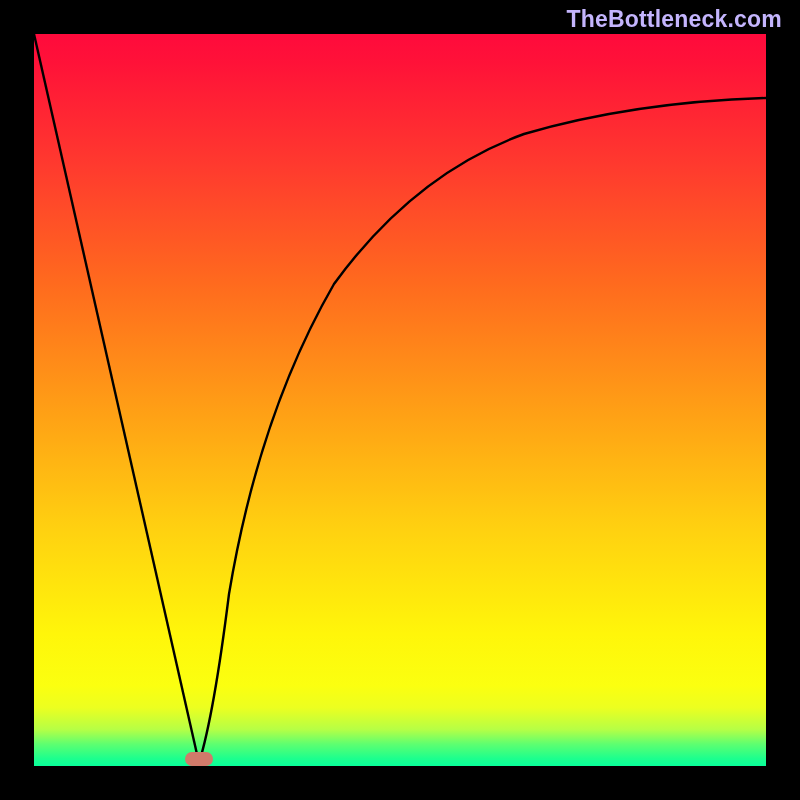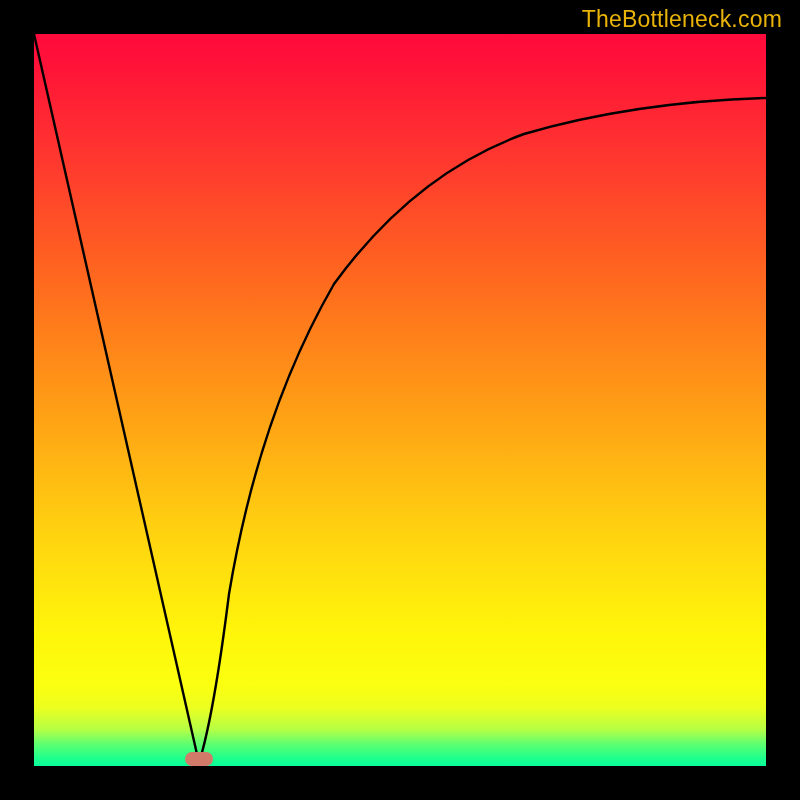--- a/index.html
+++ b/index.html
@@ -41,23 +41,23 @@
       #5eff70 97%,
       #1cff8e 99%,
       #09ff9a 100%
     );
   }
   .watermark {
     position: absolute;
     top: 6px;
     right: 18px;
     font-size: 23px;
-    color: #eab308;
+    color: #c4b5fd;
     letter-spacing: 0.2px;
-    font-weight: 400;
+    font-weight: 700;
   }
   svg.curve {
     position: absolute;
     top: 0;
     left: 0;
     width: 732px;
     height: 732px;
   }
   .marker {
     position: absolute;

